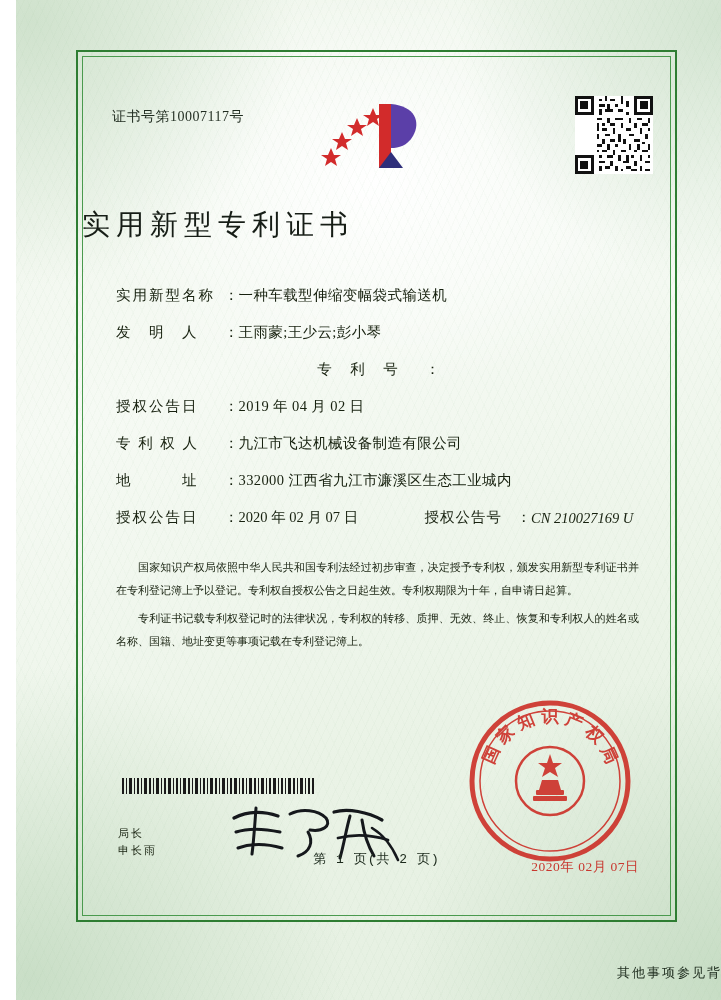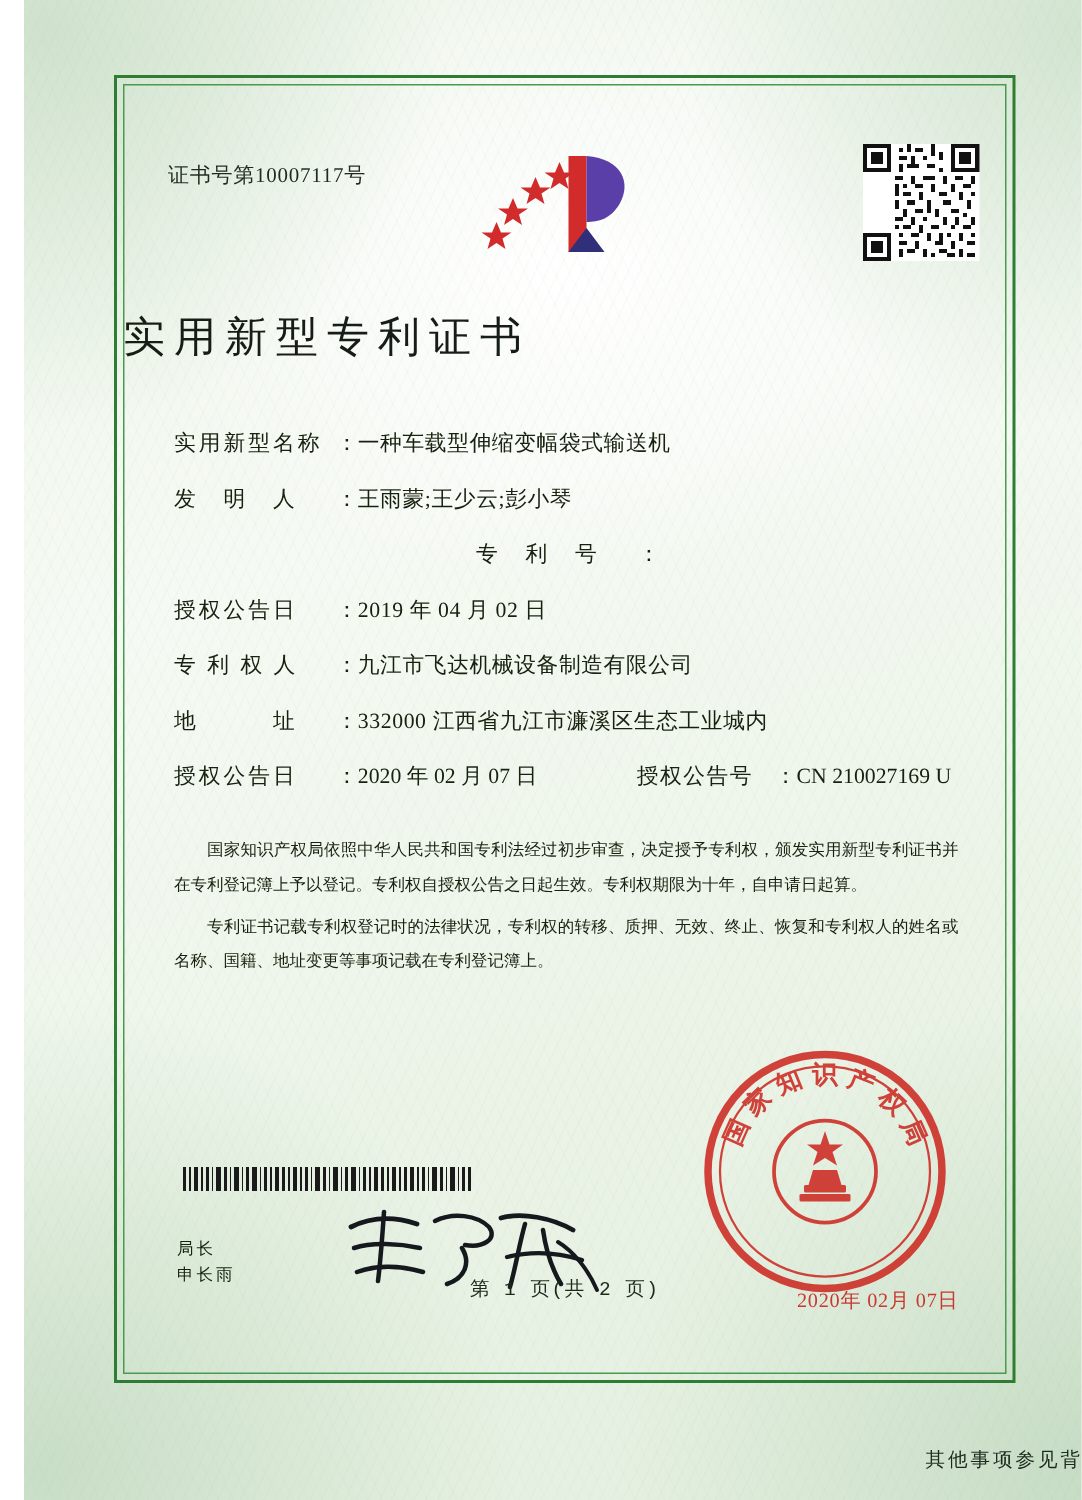--- a/index.html
+++ b/index.html
@@ -116,21 +116,21 @@
 
   .field-inline {
     display: flex;
     align-items: flex-end;
     font-size: 14.5px;
     color: #17210f;
   }
   .field-inline .l1 { width: 108px; flex: 0 0 108px; letter-spacing: 2px; }
   .field-inline .v1 { flex: 0 0 186px; }
   .field-inline .l2 { flex: 0 0 92px; letter-spacing: 1px; }
-  .field-inline .v2 { flex: 1 1 auto; }
+  .field-inline .v2 { flex: 1 1 auto; font-style: italic; }
 
   .paragraphs {
     position: absolute;
     left: 34px; right: 32px; top: 500px;
     font-size: 11px;
     line-height: 2.05;
     color: #17210f;
     text-align: justify;
   }
   .paragraphs p { margin: 0 0 6px 0; text-indent: 2em; }

